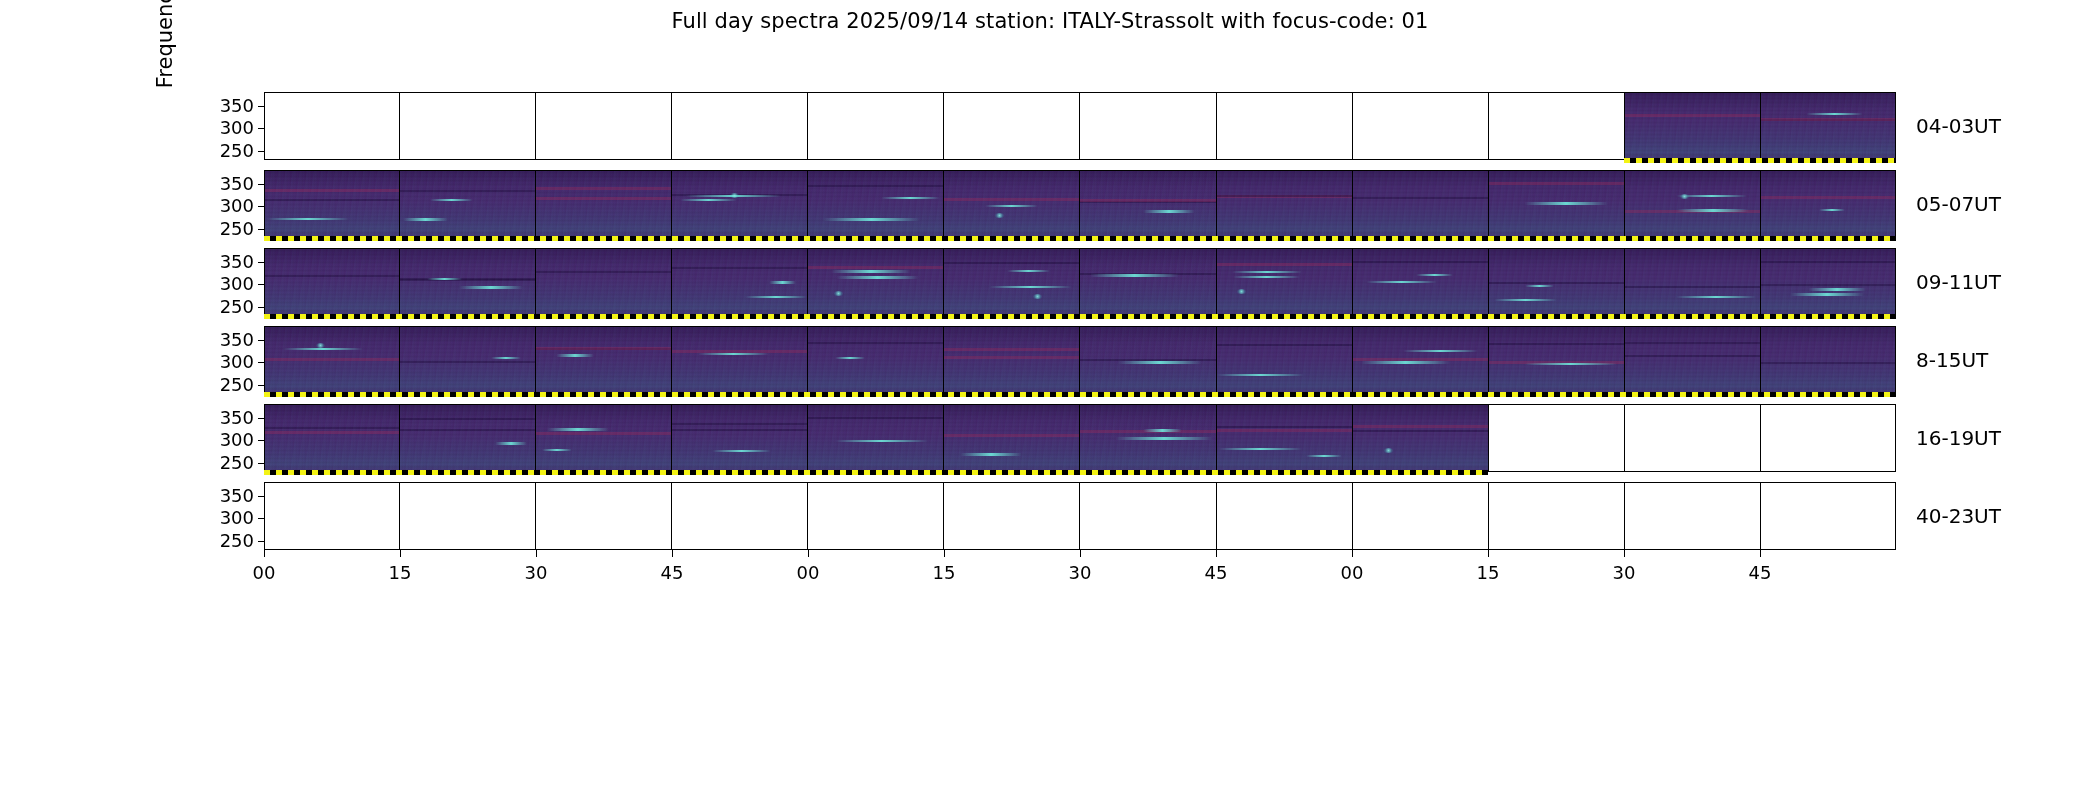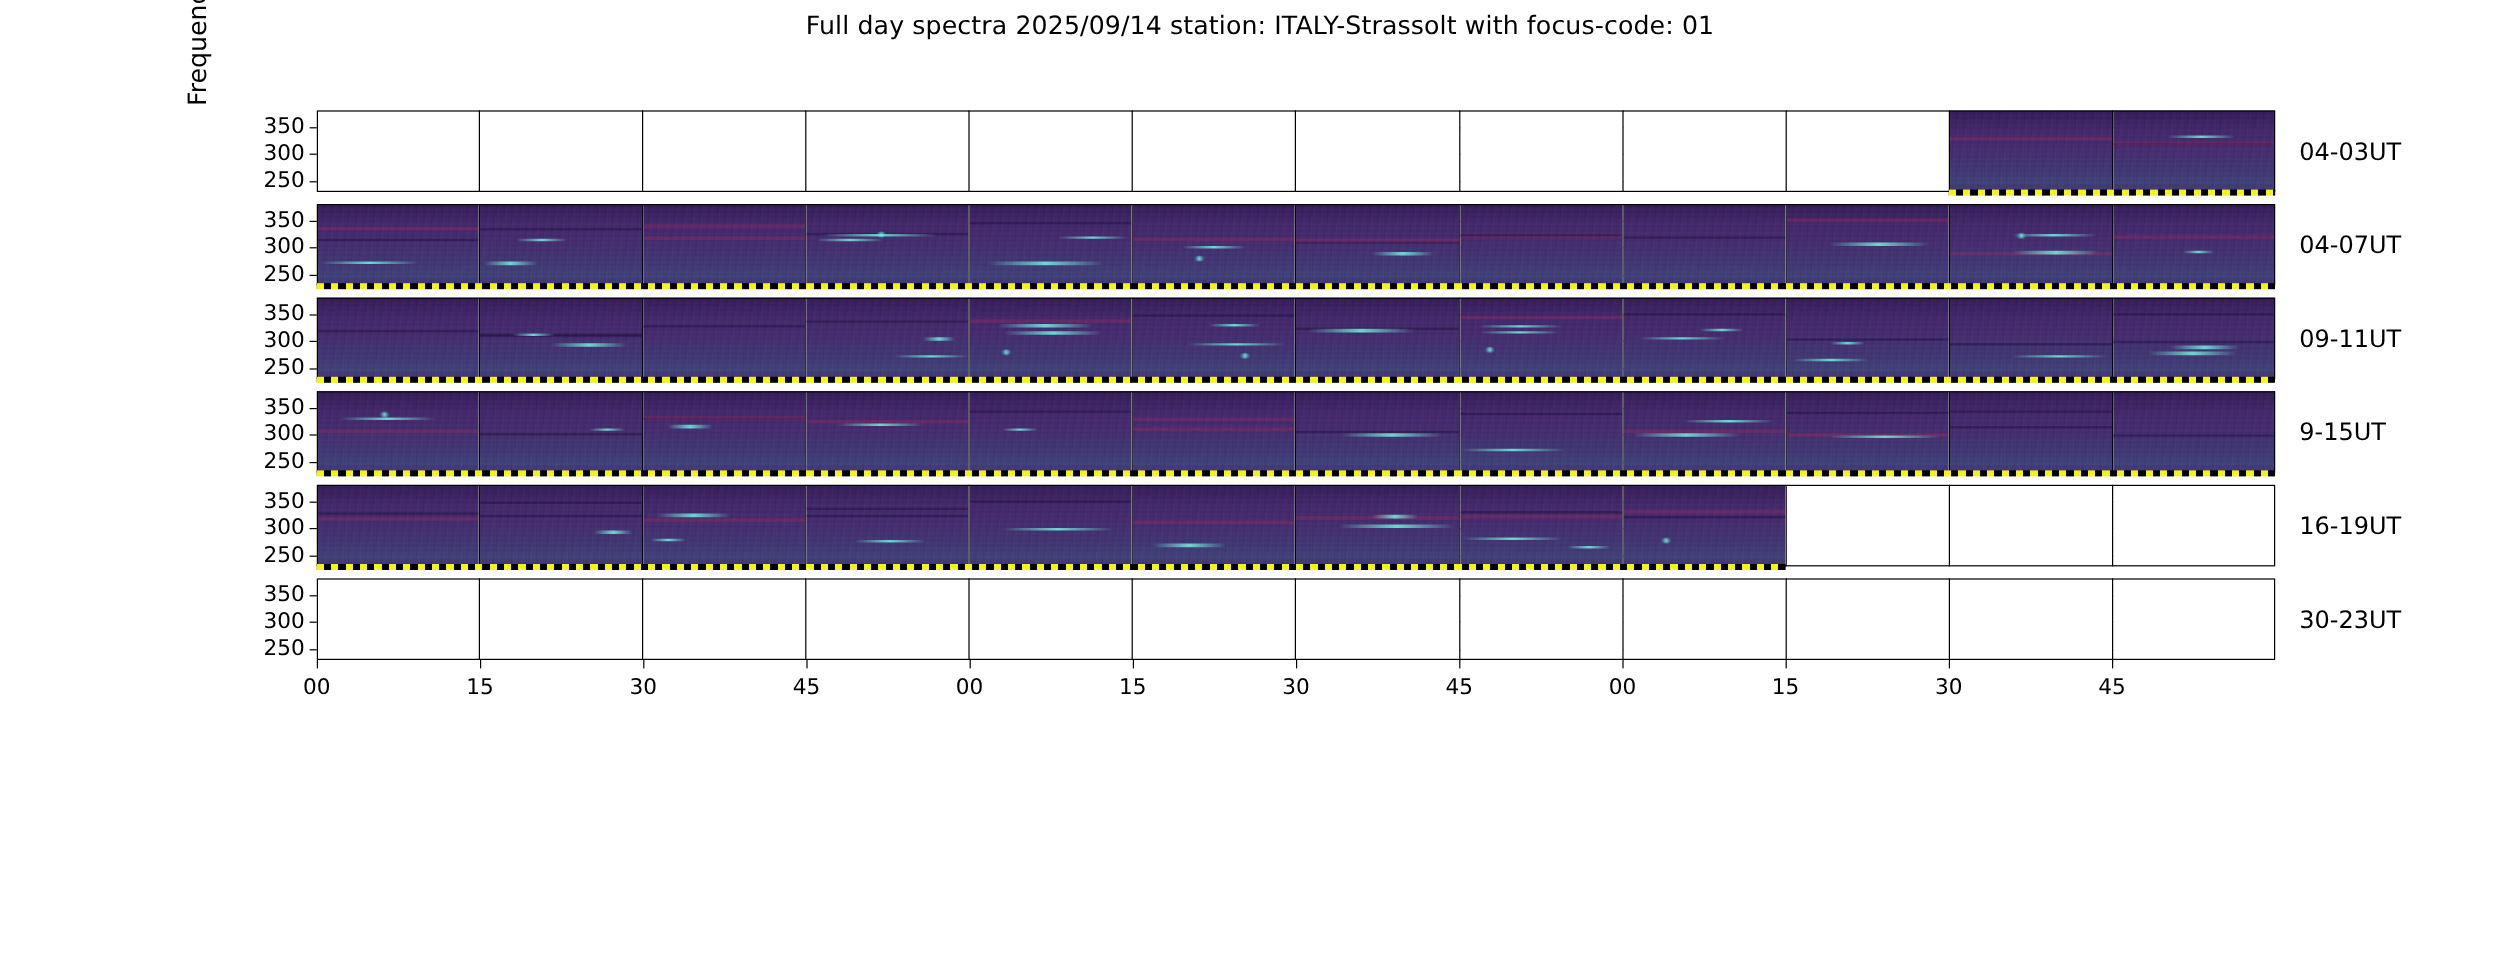--- a/index.html
+++ b/index.html
@@ -879,18 +879,18 @@
       <div class="xtick-label" style="left: 66.6667%;">00</div>
       <div class="xtick" style="left: 75%; bottom: auto; top: 0px;"></div>
       <div class="xtick-label" style="left: 75%;">15</div>
       <div class="xtick" style="left: 83.3333%; bottom: auto; top: 0px;"></div>
       <div class="xtick-label" style="left: 83.3333%;">30</div>
       <div class="xtick" style="left: 91.6667%; bottom: auto; top: 0px;"></div>
       <div class="xtick-label" style="left: 91.6667%;">45</div>
     </div>
 
 <div class="row-label" style="top: 126px; left: 1916px;">04-03UT</div>
-    <div class="row-label" style="top: 204px; left: 1916px;">04-07UT</div>
+    <div class="row-label" style="top: 204px; left: 1916px;">05-07UT</div>
     <div class="row-label" style="top: 282px; left: 1916px;">09-11UT</div>
-    <div class="row-label" style="top: 360px; left: 1916px;">9-15UT</div>
+    <div class="row-label" style="top: 360px; left: 1916px;">8-15UT</div>
     <div class="row-label" style="top: 438px; left: 1916px;">16-19UT</div>
-    <div class="row-label" style="top: 516px; left: 1916px;">30-23UT</div>
+    <div class="row-label" style="top: 516px; left: 1916px;">40-23UT</div>
   </div>
 
 </body></html>

